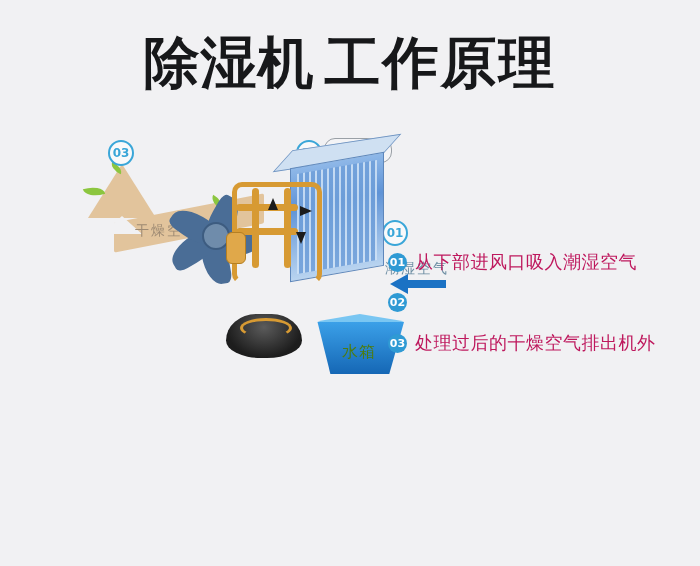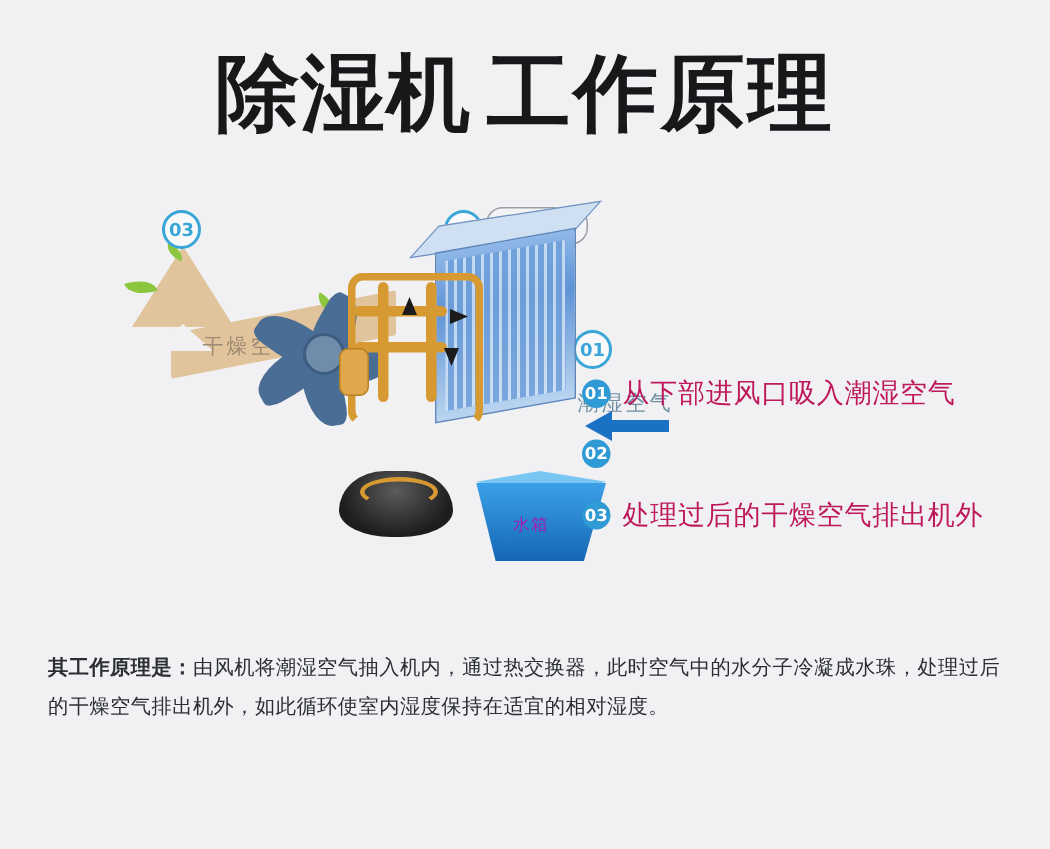--- a/index.html
+++ b/index.html
@@ -168,21 +168,21 @@
   .tank{
     position:absolute;left:172px;top:176px;width:92px;height:52px;
     background:linear-gradient(180deg,#3ba0e8,#1567b5);
     clip-path:polygon(6% 0,100% 0,84% 100%,20% 100%);
   }
   .tank-top{
     position:absolute;left:172px;top:168px;width:92px;height:18px;
     background:#79c6f2;clip-path:polygon(6% 40%,52% 0,100% 40%,52% 100%);
   }
   .tank-lbl{
-    position:absolute;left:202px;top:196px;font-size:11px;color:#a21caf;
+    position:absolute;left:202px;top:196px;font-size:16px;color:#4d7c0f;
     letter-spacing:1px;
   }
   .inlet-arrow{
     position:absolute;left:250px;top:128px;width:0;height:0;
     border-top:10px solid transparent;border-bottom:10px solid transparent;
     border-right:18px solid #1b72c4;
   }
   .inlet-bar{
     position:absolute;left:266px;top:134px;width:40px;height:8px;background:#1b72c4;
   }
@@ -301,16 +301,15 @@
         <span class="step-badge">03</span>
         <span class="step-txt">处理过后的干燥空气排出机外</span>
       </div>
     </div>
   </div>
 
   <div class="watermark">
   </div>
 
   <div class="body-copy">
-    <p class="para p2"><b>其工作原理是：</b><span>由风机将潮湿空气抽入机内，通过热交换器，此时空气中的水分子冷凝成水珠，处理过后的干燥空气排出机外，如此循环使室内湿度保持在适宜的相对湿度。</span></p>
   </div>
 
 </div>
 
 </body></html>

